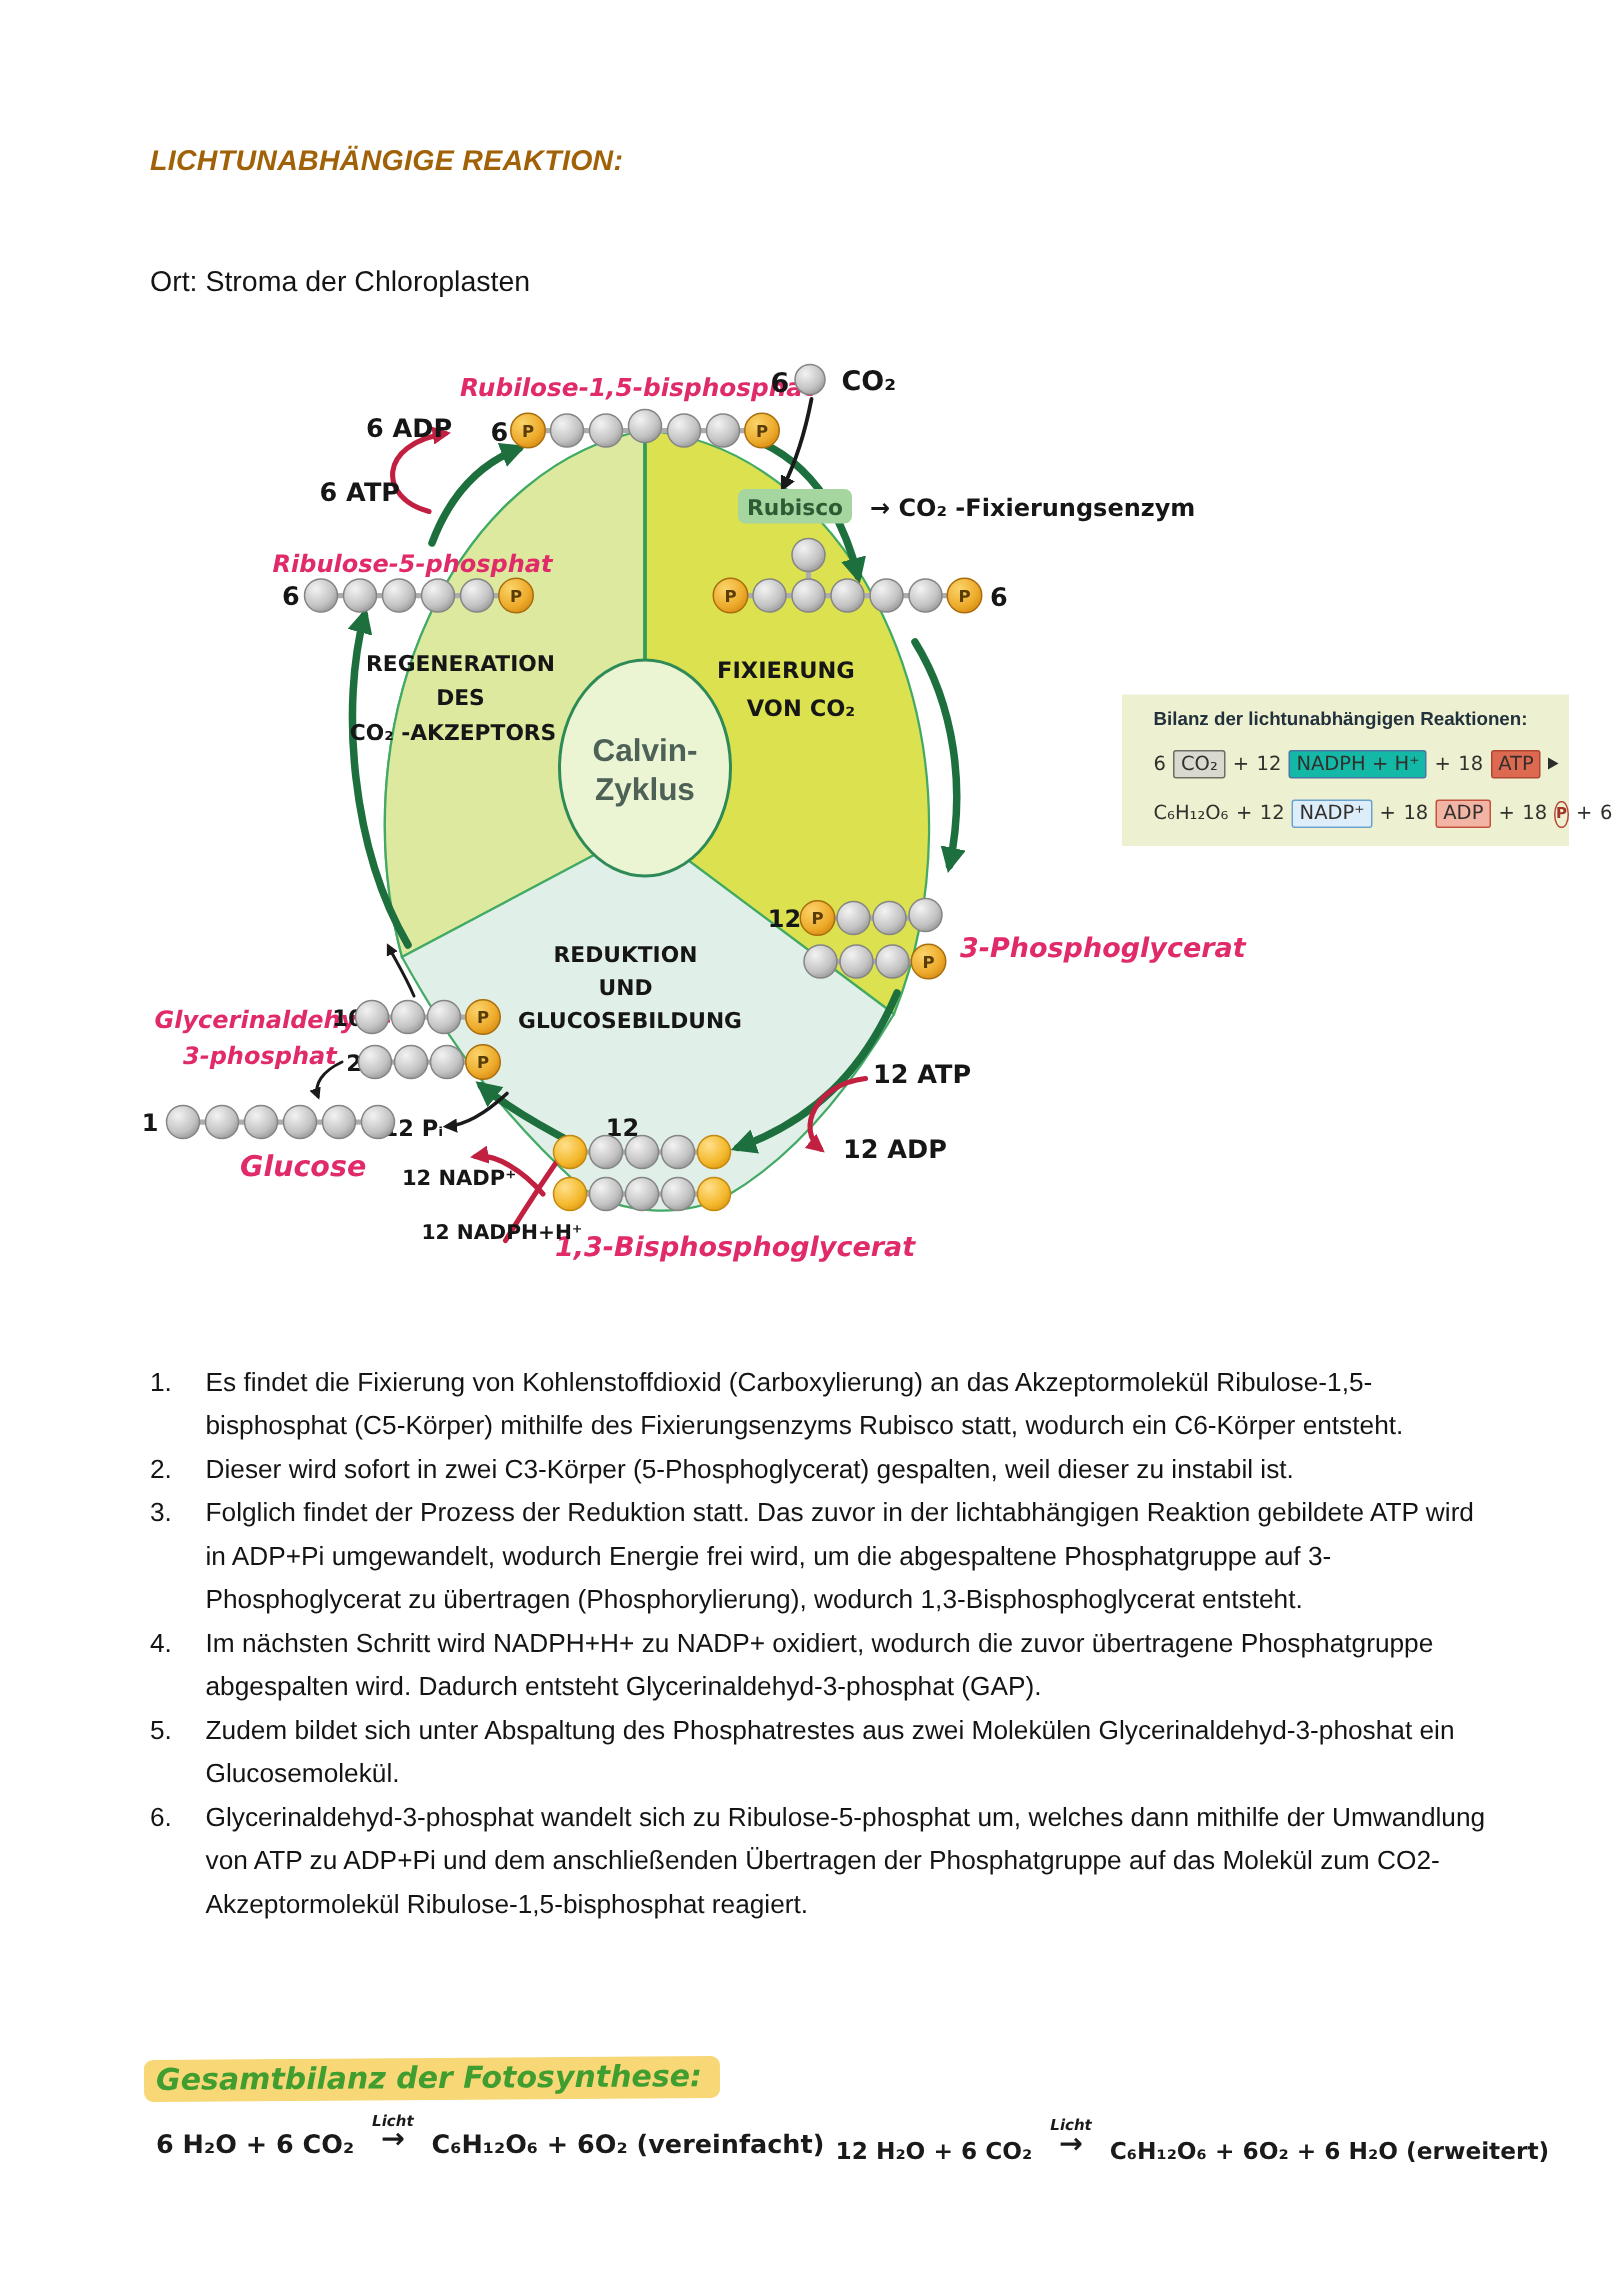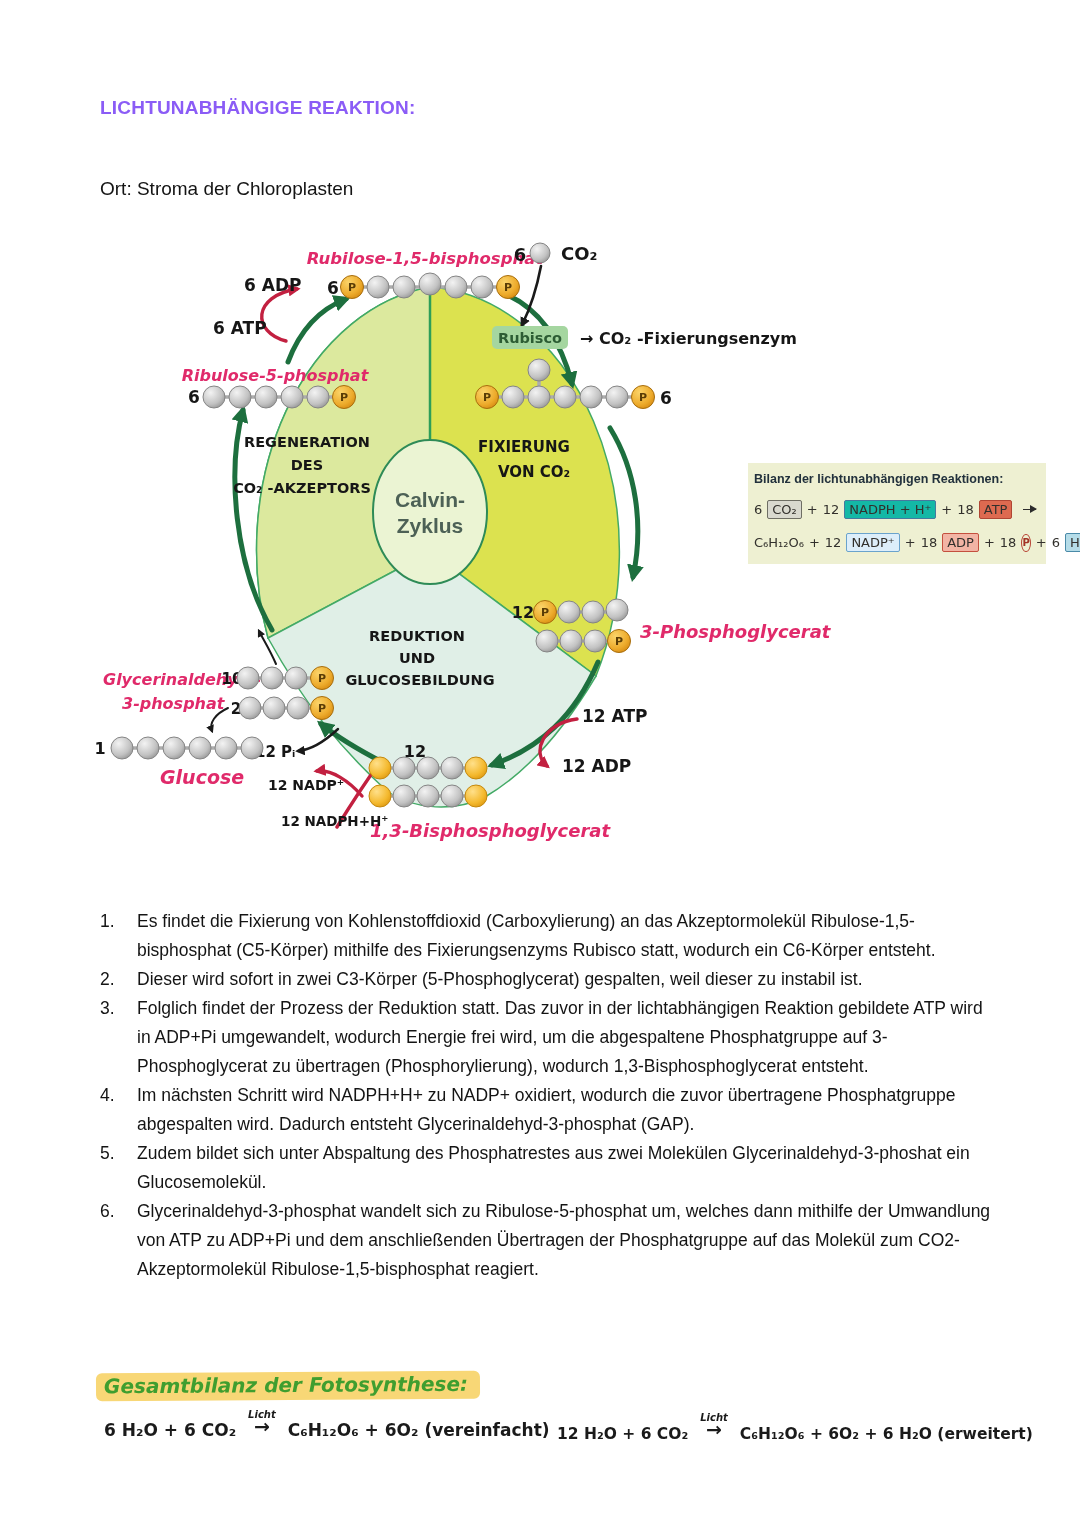--- a/index.html
+++ b/index.html
@@ -2,30 +2,30 @@
 <html><head>
 <meta charset="utf-8">
 <style>
   html,body{margin:0;padding:0;}
   body{
     width:1080px;height:1527px;position:relative;background:#ffffff;
     font-family:"Liberation Sans",sans-serif;color:#151515;overflow:hidden;
   }
   .abs{position:absolute;}
   
-  .heading{left:100px;top:97px;font-size:19px;font-weight:bold;color:#8b5cf6;letter-spacing:.2px;}
+  .heading{left:100px;top:97px;font-size:19px;font-weight:bold;color:#a16207;letter-spacing:.2px;font-style:italic;}
   .ort{left:100px;top:178px;font-size:19px;color:#141414;}
   
   #diagram{left:0;top:230px;}
   svg text{font-family:"DejaVu Sans",sans-serif;}
   .hand{font-weight:700;fill:#161616;}
   .pinklbl{font-weight:700;font-style:italic;fill:#e02a6a;}
   .cycletxt{font-family:"Liberation Sans",sans-serif;font-weight:700;fill:#4d6156;}
   
-  .bilanz{left:748px;top:463px;width:298px;background:#eef0d2;padding:9px 10px 12px 6px;box-sizing:border-box;}
+  .bilanz{left:748px;top:463px;width:298px;background:#eef0d2;padding:9px 10px 12px 21px;box-sizing:border-box;}
   .bilanz .btitle{font-size:12.5px;font-weight:bold;color:#22313c;}
   .brow{display:flex;align-items:center;gap:5px;font-size:13px;color:#32302c;margin-top:14px;flex-wrap:nowrap;font-family:"DejaVu Sans",sans-serif;}
   .tk{white-space:nowrap;}
   .bx{border:1px solid;padding:0 4px;border-radius:2px;line-height:17px;display:inline-block;}
   .bx-gray{background:#d9d9cf;border-color:#6e6e64;}
   .bx-blue{background:#14b8a6;border-color:#46799f;}
   .bx-red{background:#dd6a50;border-color:#b04634;}
   .bx-lblue{background:#ddeefa;border-color:#6aa3cc;text-align:center;}
   .bx-salmon{background:#f2b4a4;border-color:#c4503e;}
   .bx-cyan{background:#b5dce8;border-color:#4a8aa8;}

